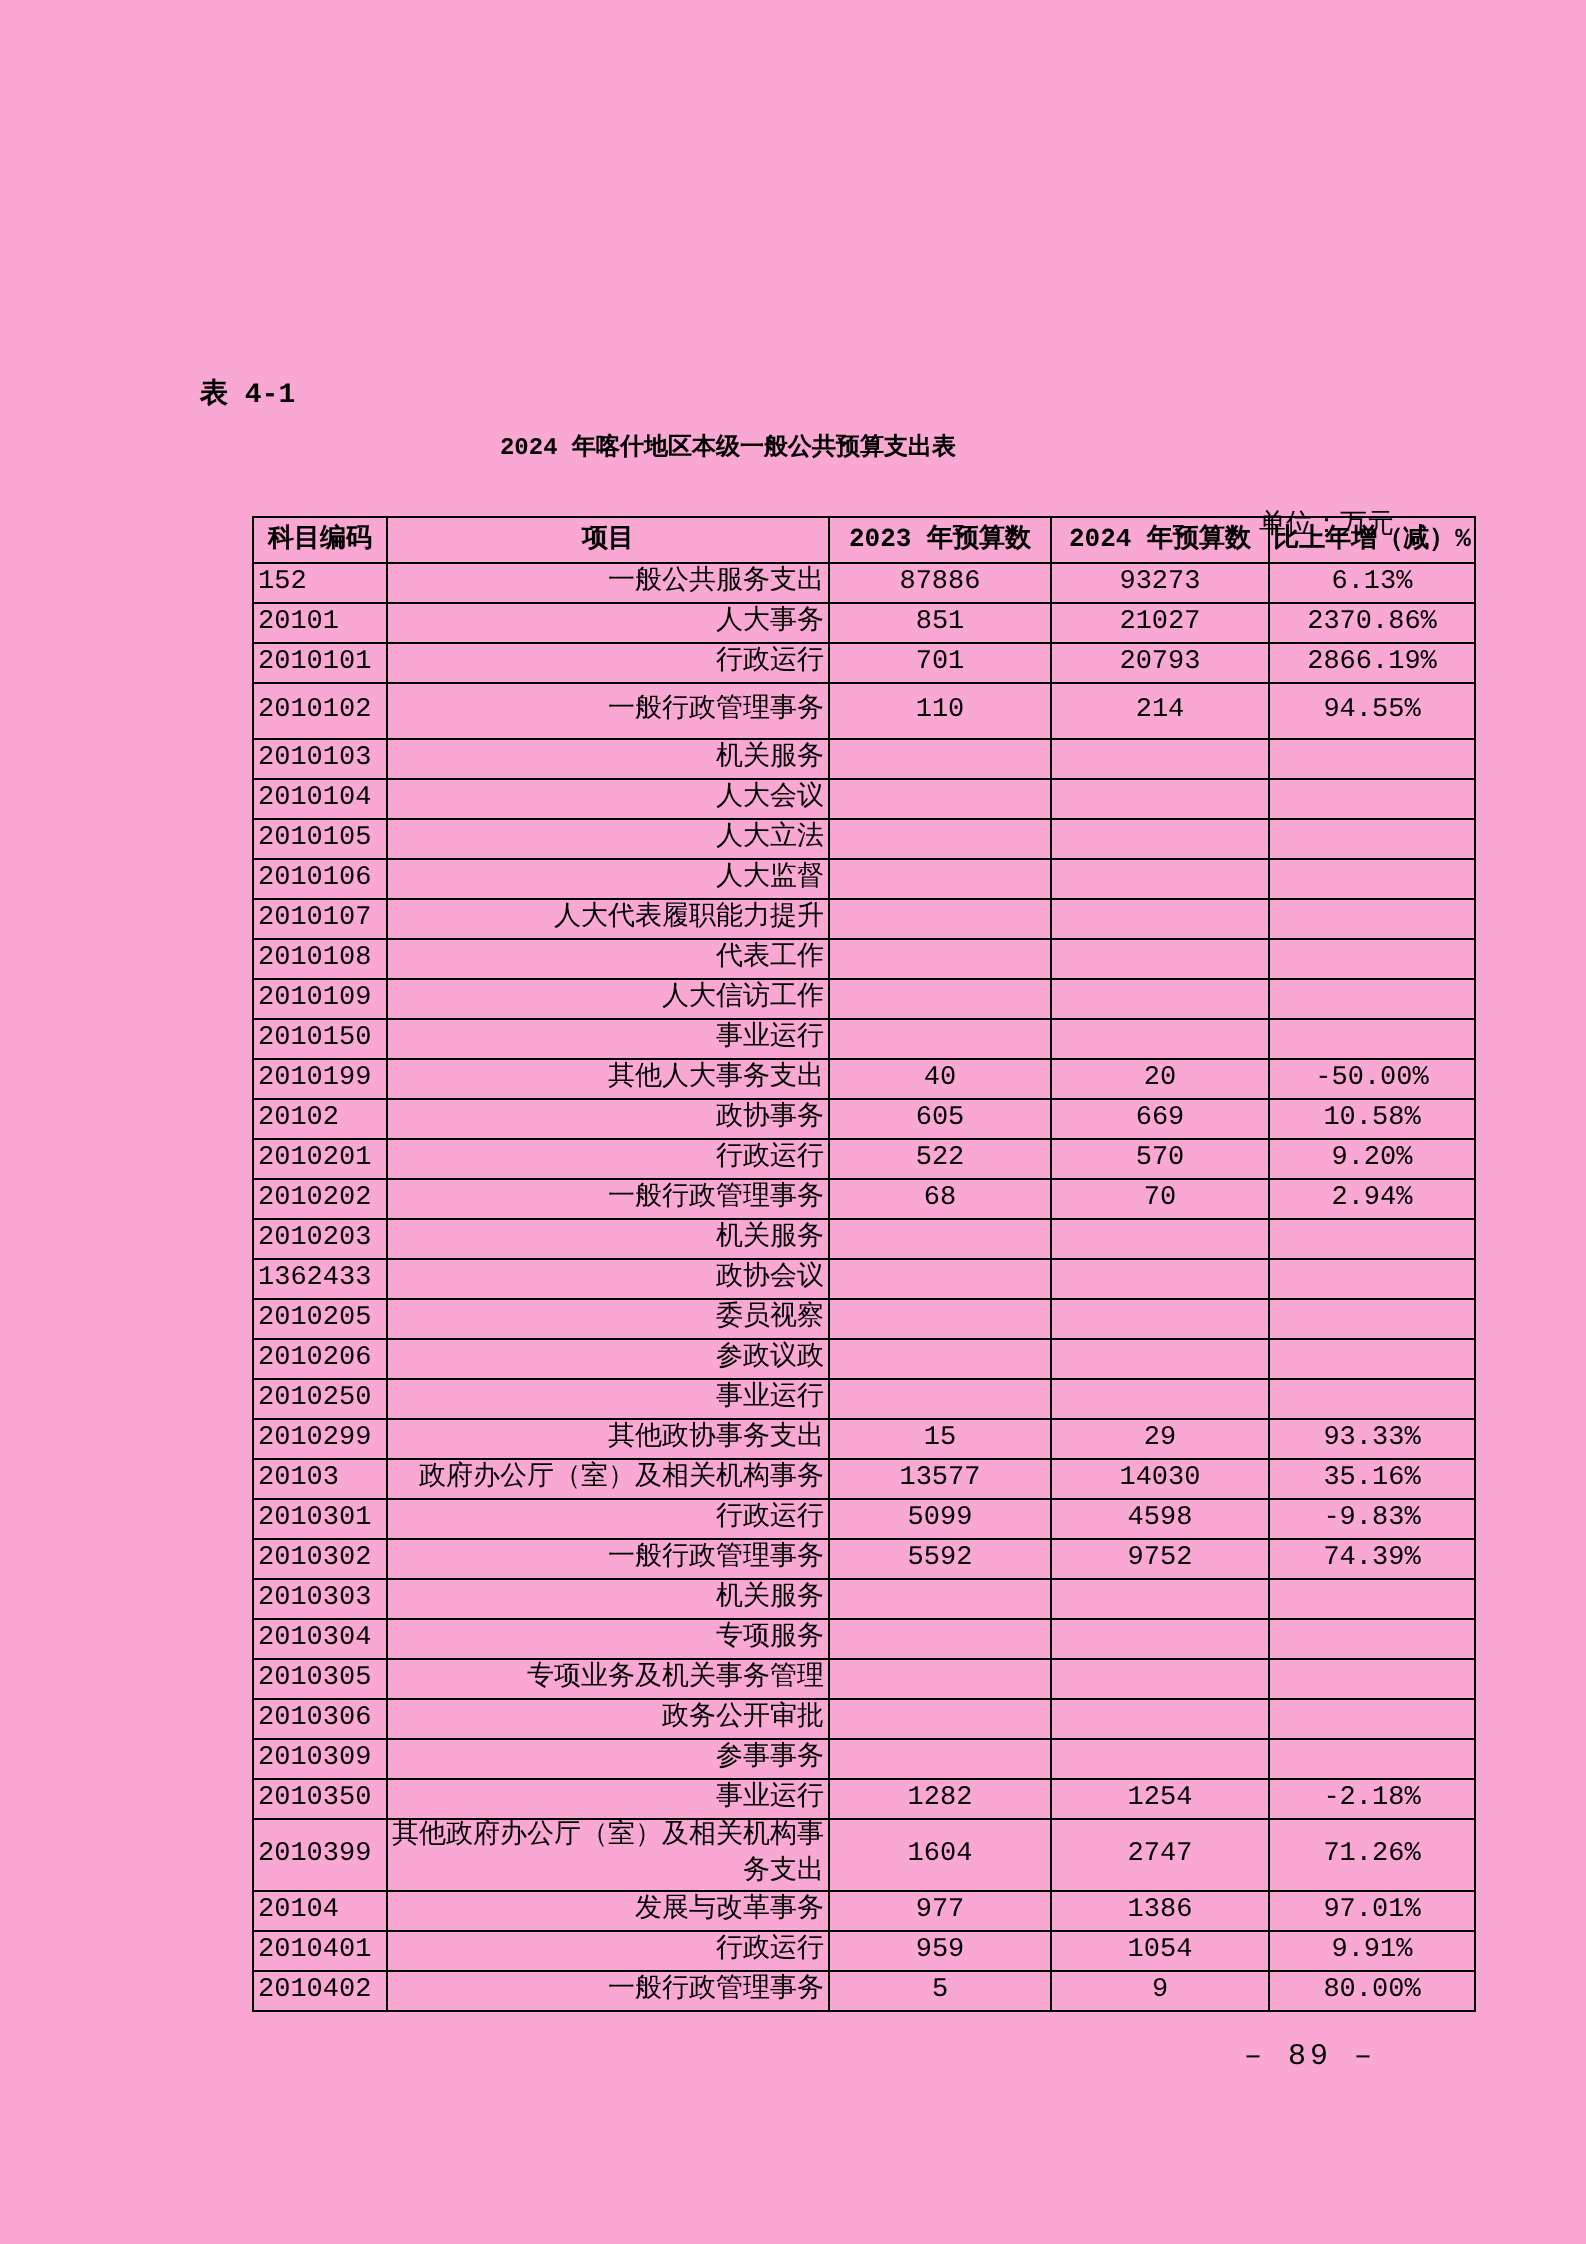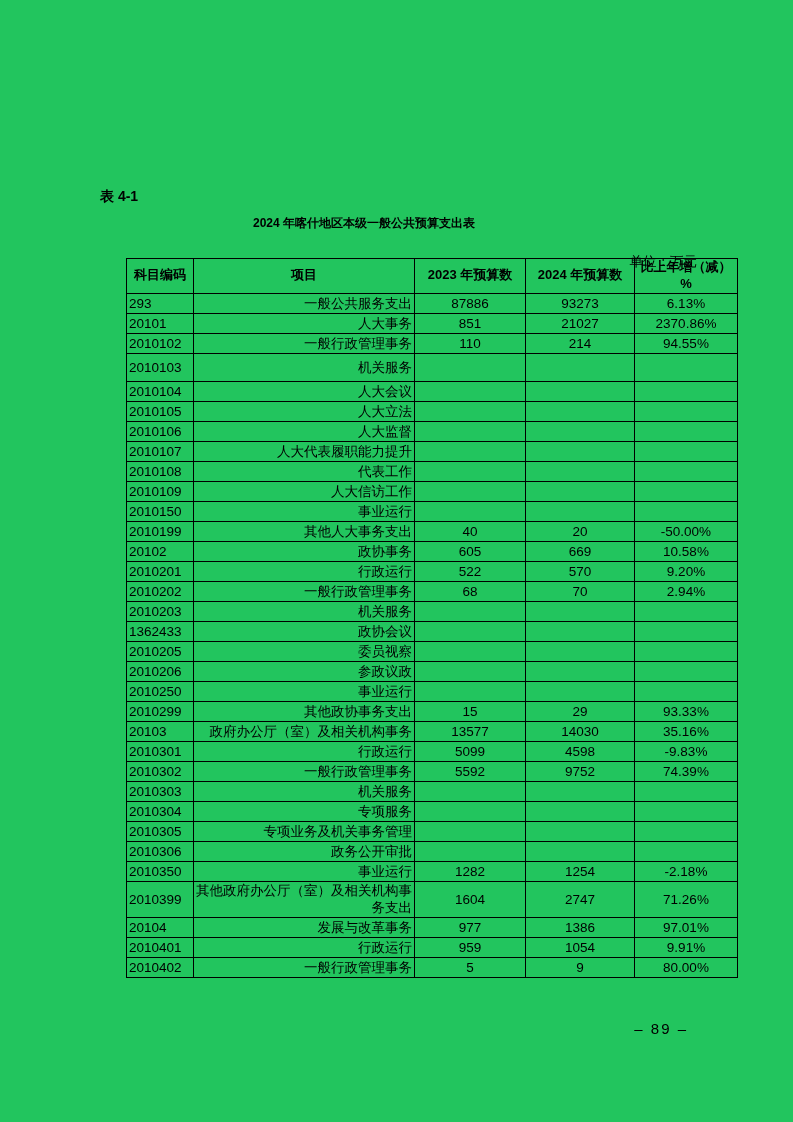--- a/index.html
+++ b/index.html
@@ -4,22 +4,22 @@
 <style>
   html, body {
     margin: 0;
     padding: 0;
     background: #ffffff;
   }
   .page {
     position: relative;
     width: 793px;
     height: 1122px;
-    background: #22c55e;
-    font-family: Liberation Sans, sans-serif;
+    background: #f9a8d4;
+    font-family: Liberation Mono, monospace;
     color: #000000;
     overflow: hidden;
   }
   .table-label {
     position: absolute;
     left: 100px;
     top: 188px;
     font-size: 14px;
     font-weight: bold;
   }
@@ -93,34 +93,41 @@
       <tr id="header-row">
           <th class="col0">科目编码</th>
           <th class="col1">项目</th>
           <th class="col2">2023 年预算数</th>
           <th class="col3">2024 年预算数</th>
           <th class="col4">比上年增（减）%</th>
         </tr>
     </thead>
     <tbody id="table-body">
         <tr>
-          <td class="col0">293</td>
+          <td class="col0">152</td>
           <td class="col1">一般公共服务支出</td>
           <td class="col2">87886</td>
           <td class="col3">93273</td>
           <td class="col4">6.13%</td>
         </tr>
         <tr>
           <td class="col0">20101</td>
           <td class="col1">人大事务</td>
           <td class="col2">851</td>
           <td class="col3">21027</td>
           <td class="col4">2370.86%</td>
         </tr>
         <tr>
+          <td class="col0">2010101</td>
+          <td class="col1">行政运行</td>
+          <td class="col2">701</td>
+          <td class="col3">20793</td>
+          <td class="col4">2866.19%</td>
+        </tr>
+        <tr>
           <td class="col0">2010102</td>
           <td class="col1">一般行政管理事务</td>
           <td class="col2">110</td>
           <td class="col3">214</td>
           <td class="col4">94.55%</td>
         </tr>
         <tr>
           <td class="col0">2010103</td>
           <td class="col1">机关服务</td>
           <td class="col2"></td>
@@ -289,20 +296,27 @@
           <td class="col4"></td>
         </tr>
         <tr>
           <td class="col0">2010306</td>
           <td class="col1">政务公开审批</td>
           <td class="col2"></td>
           <td class="col3"></td>
           <td class="col4"></td>
         </tr>
         <tr>
+          <td class="col0">2010309</td>
+          <td class="col1">参事事务</td>
+          <td class="col2"></td>
+          <td class="col3"></td>
+          <td class="col4"></td>
+        </tr>
+        <tr>
           <td class="col0">2010350</td>
           <td class="col1">事业运行</td>
           <td class="col2">1282</td>
           <td class="col3">1254</td>
           <td class="col4">-2.18%</td>
         </tr>
         <tr>
           <td class="col0">2010399</td>
           <td class="col1">其他政府办公厅（室）及相关机构事务支出</td>
           <td class="col2">1604</td>

